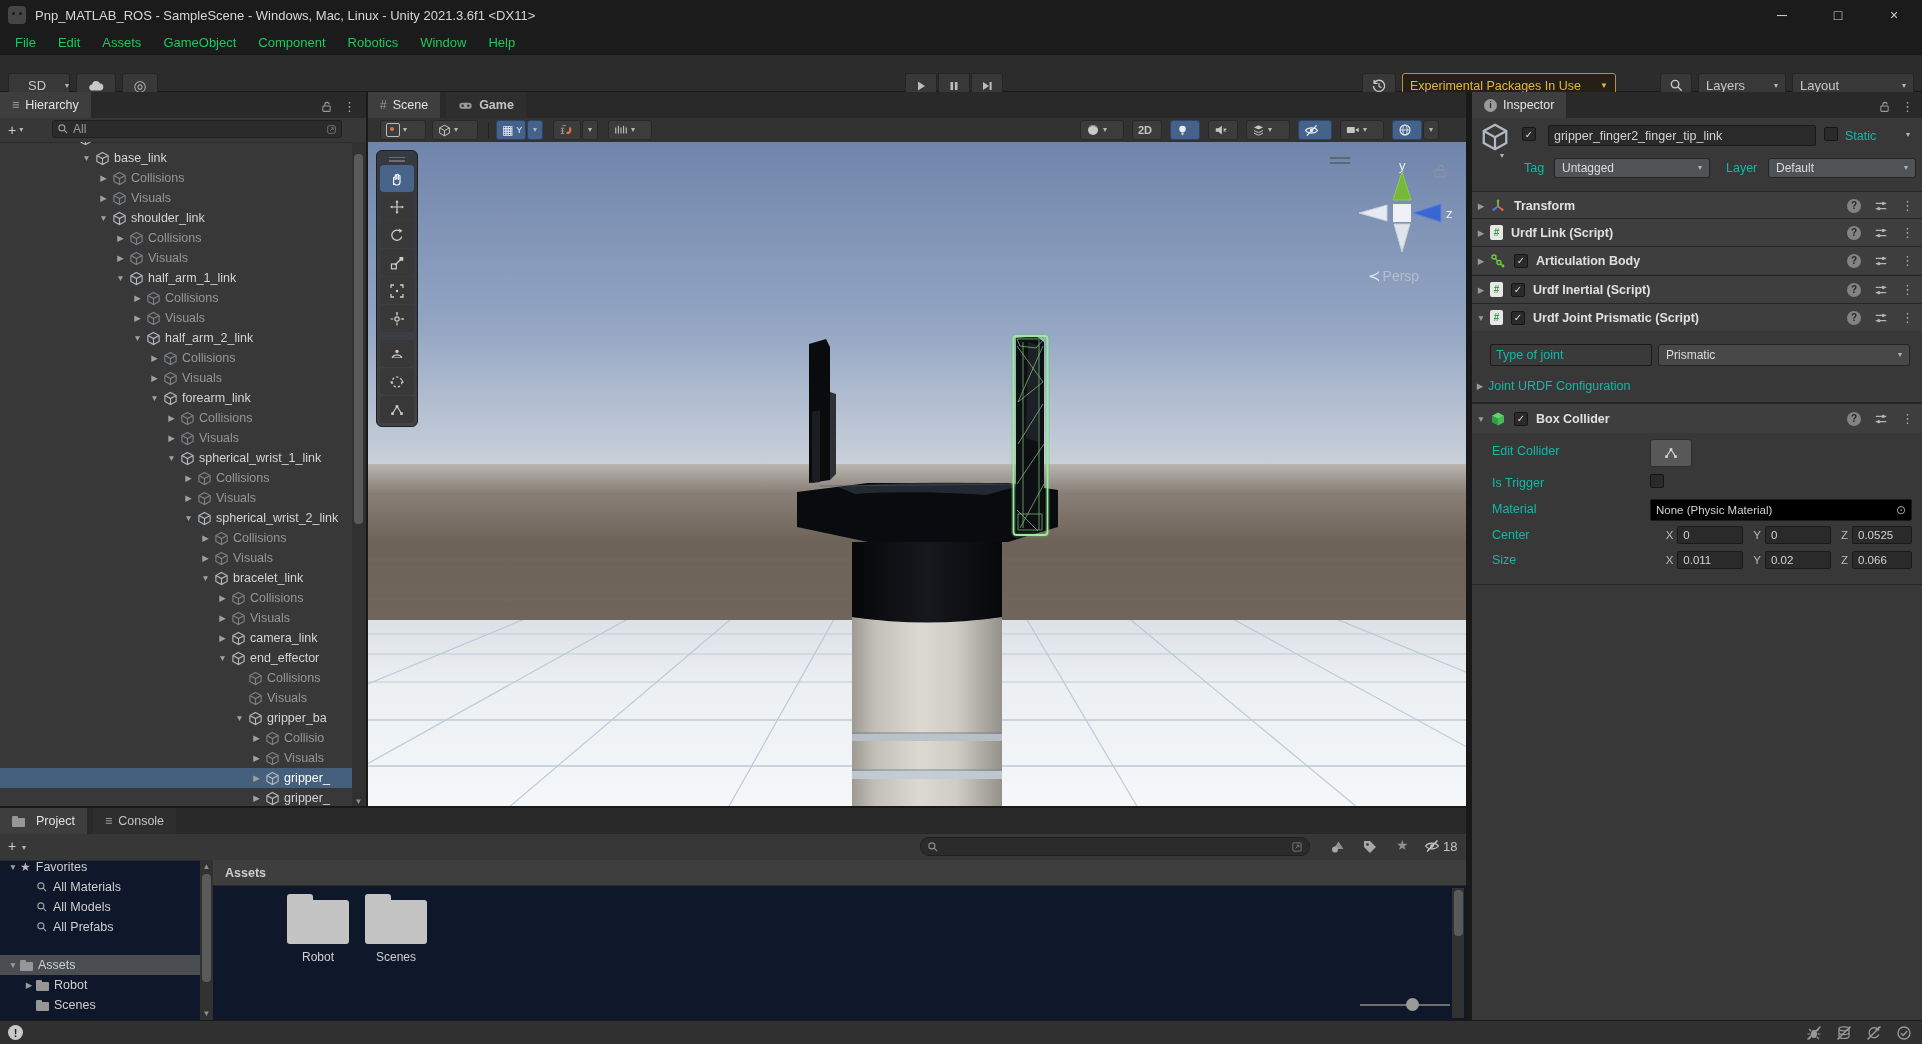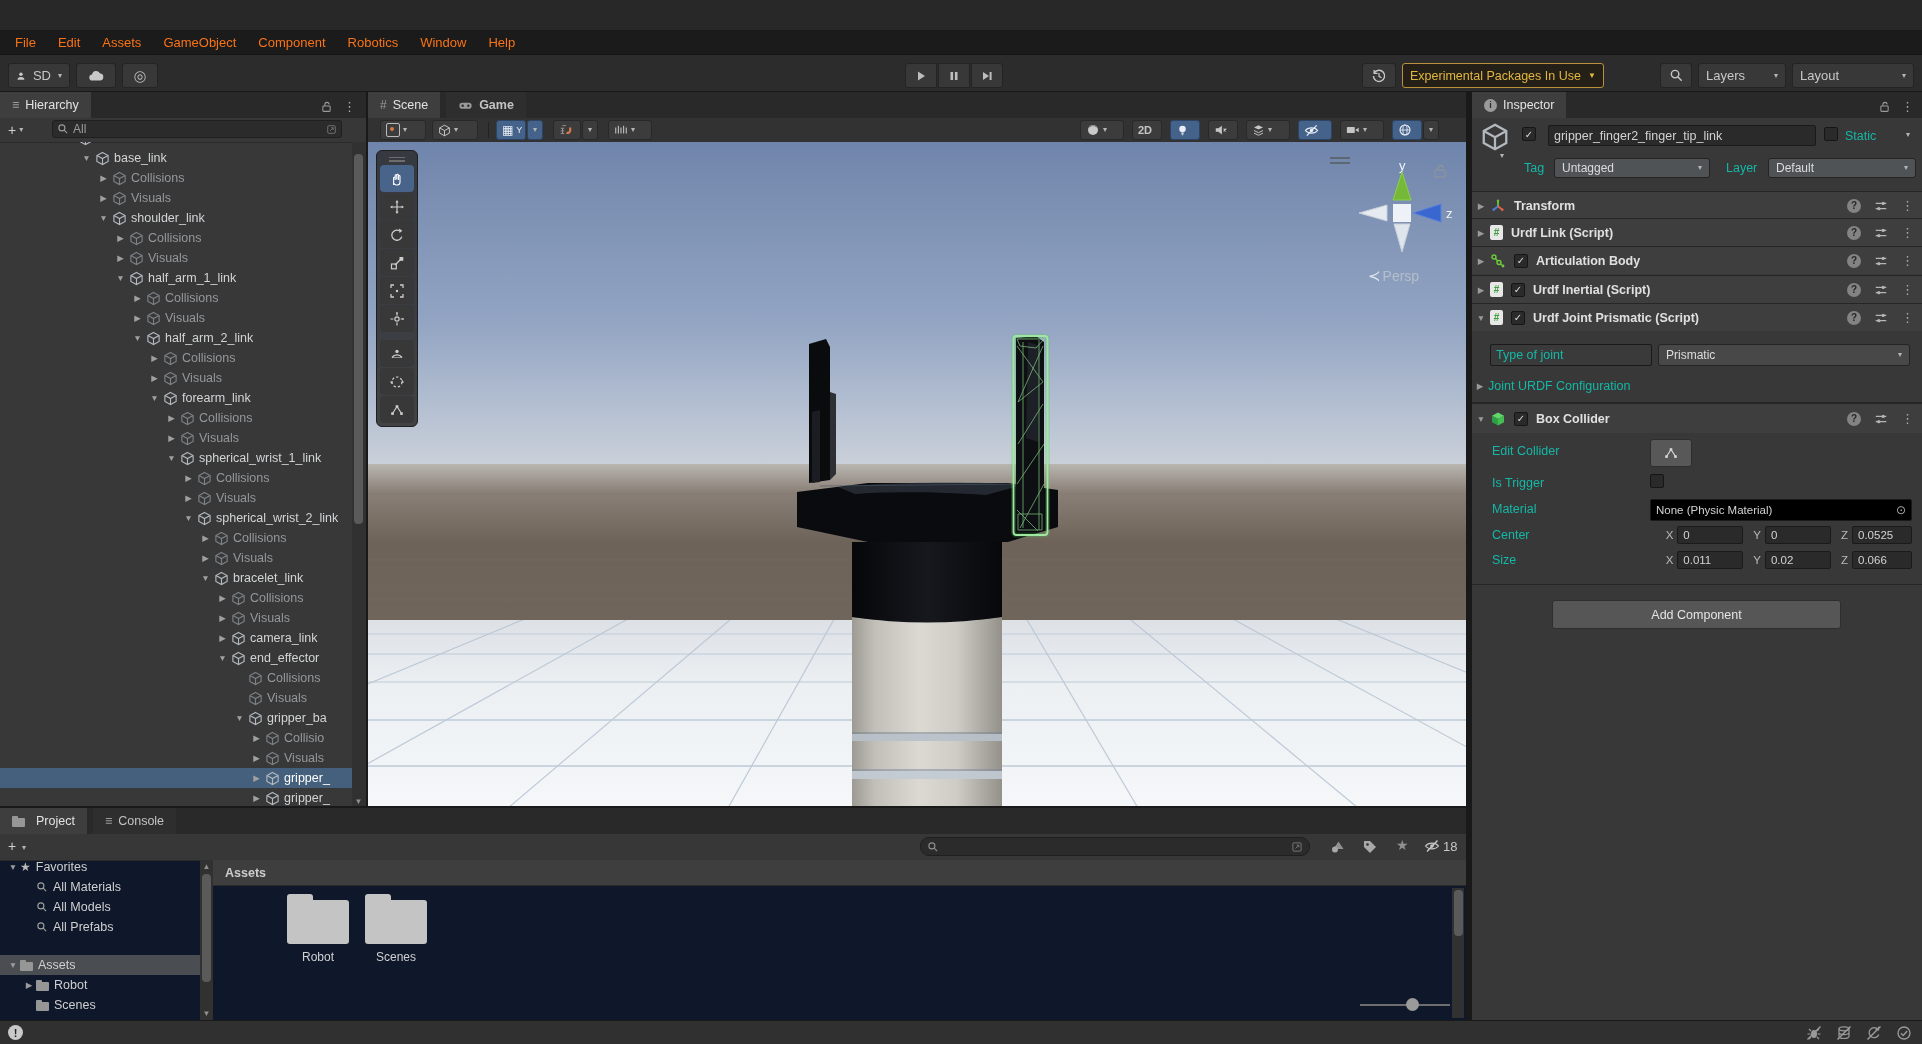--- a/index.html
+++ b/index.html
@@ -9,24 +9,24 @@
   .abs{position:absolute;}
   svg.ic{display:block;}
   
   #titlebar{left:0;top:0;width:1922px;height:30px;background:#1b1b1b;display:flex;align-items:center;}
   #app-icon{width:18px;height:18px;margin:0 9px 0 8px;border-radius:4px;background:#454545;position:relative;}
   #app-icon:before{content:"";position:absolute;left:4px;top:6px;width:3px;height:3px;background:#1b1b1b;border-radius:50%;box-shadow:7px 0 0 #1b1b1b;}
   #title-text{color:#d6d6d6;font-size:13px;}
   #win-controls{margin-left:auto;display:flex;height:30px;}
   .winbtn{width:56px;height:30px;display:flex;align-items:center;justify-content:center;color:#cfcfcf;font-size:14px;}
   #menubar{left:0;top:30px;width:1922px;height:25px;background:#1b1b1b;display:flex;align-items:center;padding-left:4px;border-bottom:1px solid #141414;box-sizing:border-box;}
-  .menu-item{padding:0 11px;height:25px;display:flex;align-items:center;color:#f97316;font-size:13px;}
+  .menu-item{padding:0 11px;height:25px;display:flex;align-items:center;color:#22c55e;font-size:13px;}
   
   #toolbar{left:0;top:55px;width:1922px;height:37px;background:#2c2c2c;border-bottom:1px solid #191919;box-sizing:border-box;}
-  .tbtn{position:absolute;top:8px;height:25px;background:#383838;border:1px solid #242424;border-radius:3px;display:flex;align-items:center;justify-content:center;gap:7px;color:#c8c8c8;box-sizing:border-box;padding:0 7px;}
+  .tbtn{position:absolute;top:18px;height:25px;background:#383838;border:1px solid #242424;border-radius:3px;display:flex;align-items:center;justify-content:center;gap:19px;color:#c8c8c8;box-sizing:border-box;padding:0 7px;}
   .caret{font-size:8px;color:#b5b5b5;line-height:1;}
   #pkg-btn{color:#e3b640;border:1px solid #b8913a;background:#242017;font-size:12.5px;white-space:nowrap;}
   
   .tabbar{position:absolute;left:0;top:0;right:0;height:26px;background:#292929;display:flex;align-items:flex-end;}
   .tab{height:26px;display:flex;align-items:center;gap:6px;padding:0 12px;color:#c3c3c3;background:#2e2e2e;font-size:12.5px;}
   .tab.active{background:#3e3e3e;color:#e2e2e2;}
   .tab-right{margin-left:auto;display:flex;align-items:center;gap:10px;padding:0 10px 4px 0;color:#9a9a9a;}
   .kebab{color:#aaa;font-size:13px;}
   .chk{width:14px;height:14px;background:#2a2a2a;border:1px solid #161616;border-radius:2px;display:flex;align-items:center;justify-content:center;color:#ddd;font-size:10px;box-sizing:border-box;}
   .drop{background:#4f5356;border:1px solid #242424;border-radius:3px;height:20px;display:flex;align-items:center;padding:0 7px;color:#dcdcdc;font-size:12px;box-sizing:border-box;}
@@ -272,20 +272,29 @@
         <path d="M8 12 a4 4 0 0 0 6-3.5 V5 H11.5 V8.5 a1.5 1.5 0 0 1-2.3 1.3 Z" fill="#d77a4a"></path>
       </symbol>
     <symbol id="s-ruler" viewBox="0 0 16 16">
         <path d="M2 12 V5 M5 12 V3 M8 12 V5 M11 12 V3 M14 12 V5" stroke="currentColor" stroke-width="1.2"></path>
       </symbol>
   </defs>
 </svg>
 
 <div id="app">
 
+  <div id="titlebar" class="abs">
+    <div id="app-icon"></div>
+    <span id="title-text">Pnp_MATLAB_ROS - SampleScene - Windows, Mac, Linux - Unity 2021.3.6f1 &lt;DX11&gt;</span>
+    <div id="win-controls">
+      <div class="winbtn">─</div>
+      <div class="winbtn">□</div>
+      <div class="winbtn">×</div>
+    </div>
+  </div>
 
   <div id="menubar" class="abs">
       <div class="menu-item">File</div>
       <div class="menu-item">Edit</div>
       <div class="menu-item">Assets</div>
       <div class="menu-item">GameObject</div>
       <div class="menu-item">Component</div>
       <div class="menu-item">Robotics</div>
       <div class="menu-item">Window</div>
       <div class="menu-item">Help</div>
@@ -1130,21 +1139,20 @@
     <div id="size-row" class="irow" style="top: 458px; height: 20px;">
         <span class="ilabel" style="margin-left:20px;">Size</span>
         <span class="axis-lab" style="margin-left:auto;">X</span>
         <div class="field" style="width:66px;">0.011</div>
         <span class="axis-lab">Y</span>
         <div class="field" style="width:66px;">0.02</div>
         <span class="axis-lab">Z</span>
         <div class="field" style="width:60px;margin-right:12px;">0.066</div>
       </div>
     <div class="isep" style="top:492px;"></div>
-    <div id="add-comp">Add Component</div>
   </div>
 
   <div id="project" class="abs">
     <div class="tabbar">
       <div class="tab active">
         <div class="folder-sm">
             <i class="tabp"></i>
             <i class="back"></i>
           </div>
         <span>Project</span>

